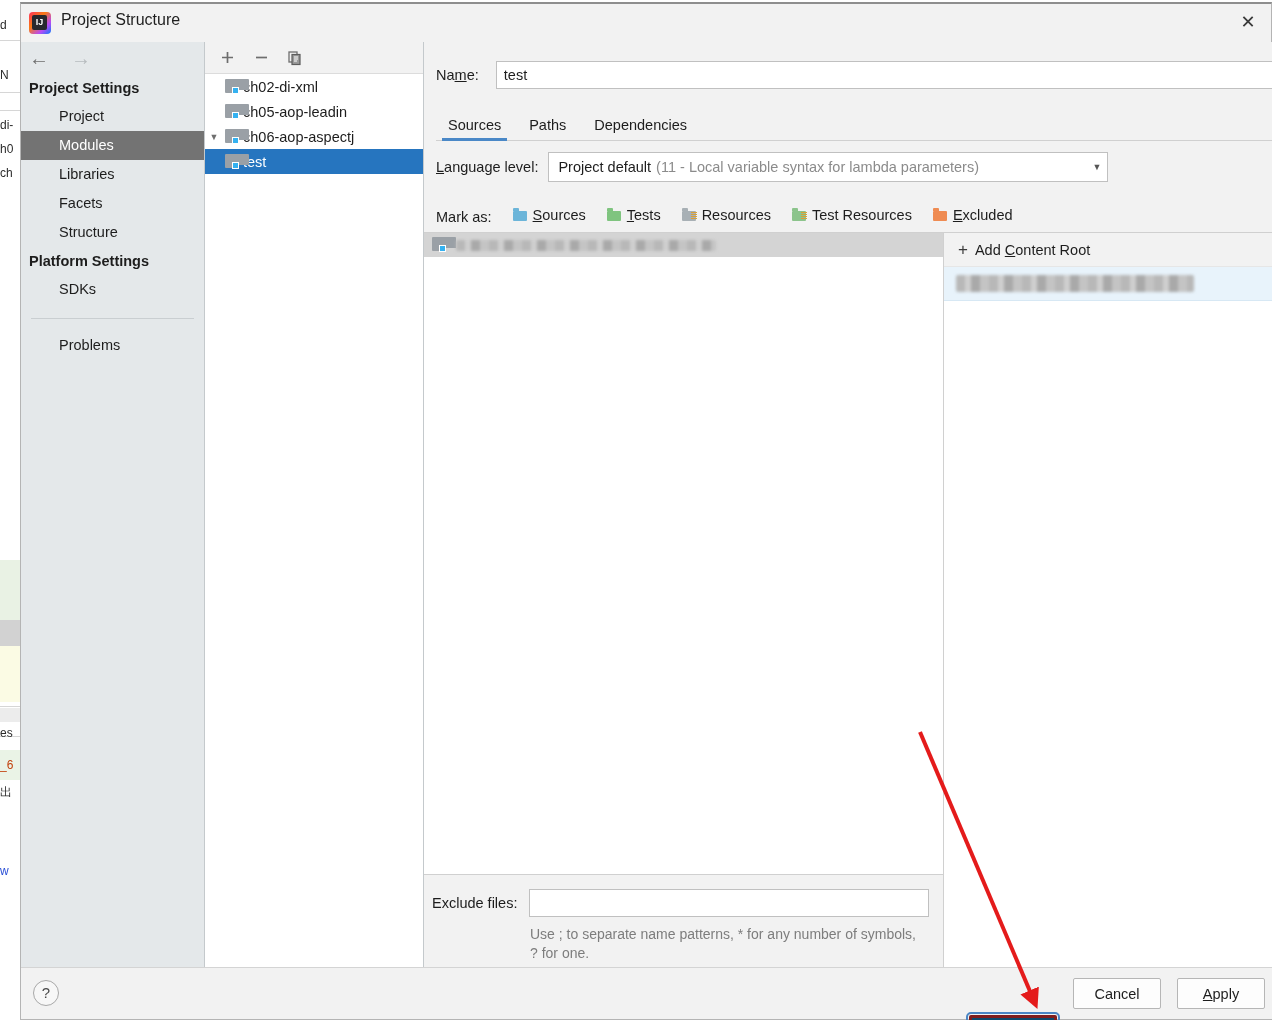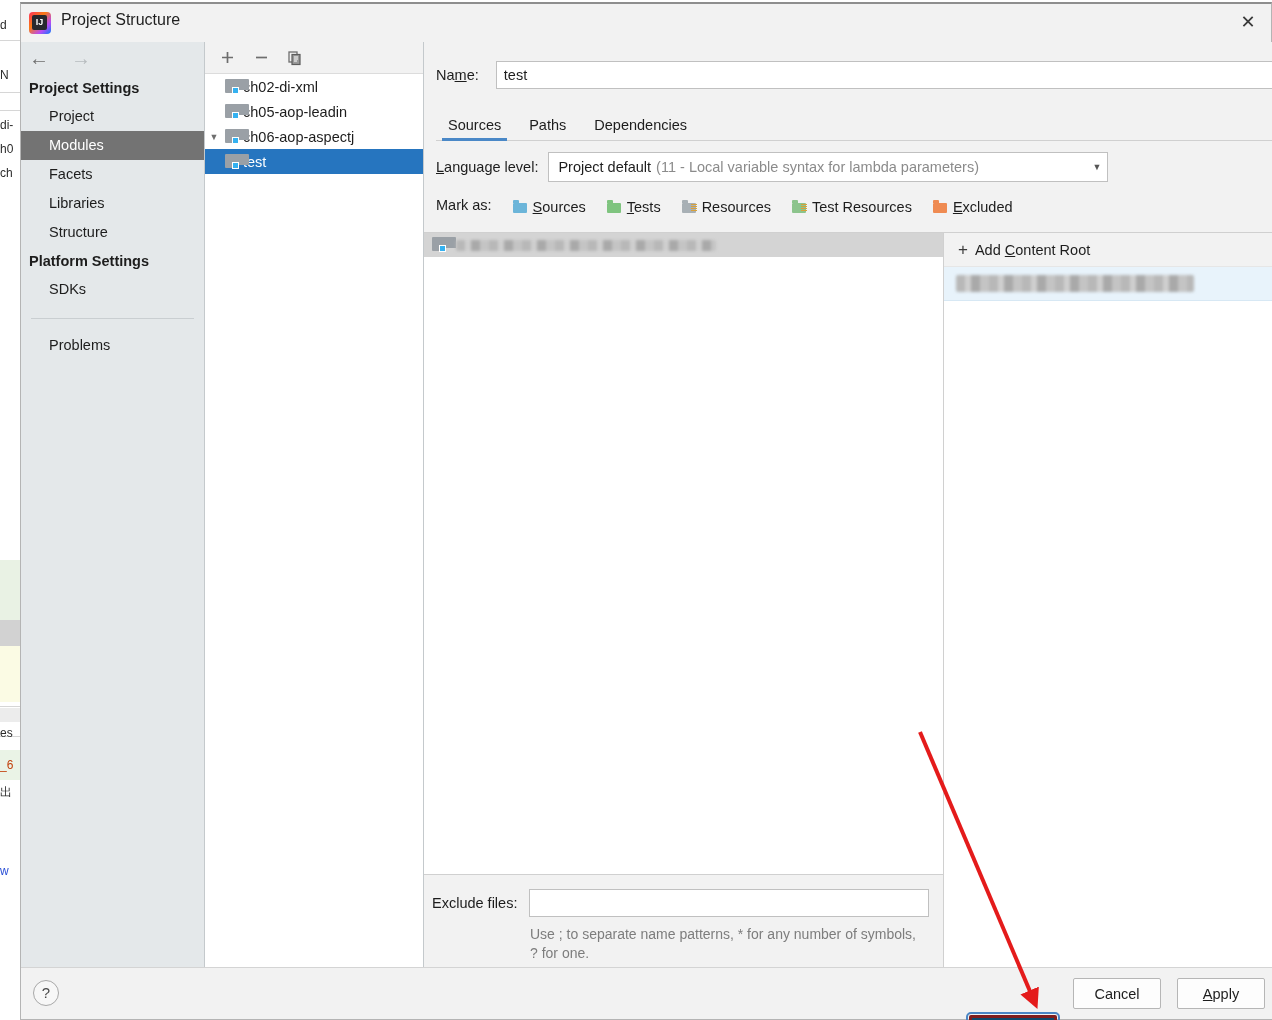--- a/index.html
+++ b/index.html
@@ -74,21 +74,21 @@
     height: 32px; display: flex; align-items: center; padding-left: 8px; gap: 22px;
   }
   .nav-arrow { font-size: 20px; color: #6e6e6e; cursor: pointer; line-height: 1; }
   .nav-arrow.disabled { color: #b6bbbe; cursor: default; }
   .section-head {
     font-size: 14.5px; font-weight: bold; color: #1d1d1d;
     padding: 6px 0 6px 8px;
   }
   .nav-item {
     font-size: 14.5px; color: #1d1d1d; height: 29px;
-    line-height: 29px; padding-left: 28px; cursor: pointer;
+    line-height: 29px; padding-left: 38px; cursor: pointer;
   }
   .nav-item.selected { background: #737373; color: #ffffff; }
   .nav-sep { height: 1px; background: #c9ced1; margin: 14px 10px 12px 10px; }
 
   
   #tree-col {
     width: 219px; background: #ffffff; position: relative;
     border-right: 1px solid #c4c9cc;
   }
   #tree-toolbar {
@@ -180,21 +180,21 @@
     width: 560px; height: 30px; background: #ffffff;
     border: 1px solid #c0c0c0; display: flex; align-items: center;
     padding: 0 6px 0 9px; cursor: pointer;
   }
   #lang-value { font-size: 14.5px; color: #1d1d1d; }
   #lang-sub { font-size: 14.5px; color: #8b8b8b; margin-left: 5px; flex: 1; }
   #lang-caret { font-size: 9px; color: #555; }
 
   #markas-row {
     position: absolute; left: 12px; top: 155px; height: 28px;
-    display: flex; align-items: flex-start; font-size: 14.5px; color: #1d1d1d;
+    display: flex; align-items: flex-end; font-size: 14.5px; color: #1d1d1d;
   }
   #markas-label { margin-right: 18px; }
   .mark-btn {
     display: flex; align-items: center; gap: 5px; margin-right: 16px;
     cursor: pointer; padding: 2px 2px;
   }
   .mark-btn u { text-decoration: underline; }
   .mk-ic { width: 16px; height: 14px; position: relative; flex: 0 0 16px; }
   .mk-ic .f { position: absolute; left: 1px; top: 3px; width: 14px; height: 10px; border-radius: 1px; }
   .mk-ic .t { position: absolute; left: 1px; top: 0px; width: 6px; height: 3px; border-radius: 1px 1px 0 0; }
@@ -328,22 +328,22 @@
 
     <div id="sidebar">
       <div id="nav-arrows">
         <span class="nav-arrow">←</span>
         <span class="nav-arrow disabled">→</span>
       </div>
       <div id="sidebar-groups">
           <div class="section-head">Project Settings</div>
           <div class="nav-item">Project</div>
           <div class="nav-item selected">Modules</div>
+          <div class="nav-item">Libraries</div>
           <div class="nav-item">Facets</div>
-          <div class="nav-item">Libraries</div>
           <div class="nav-item">Structure</div>
           <div class="section-head">Platform Settings</div>
           <div class="nav-item">SDKs</div>
           <div class="nav-sep"></div>
           <div class="nav-item">Problems</div>
         </div>
     </div>
 
     <div id="tree-col">
       <div id="tree-toolbar">

